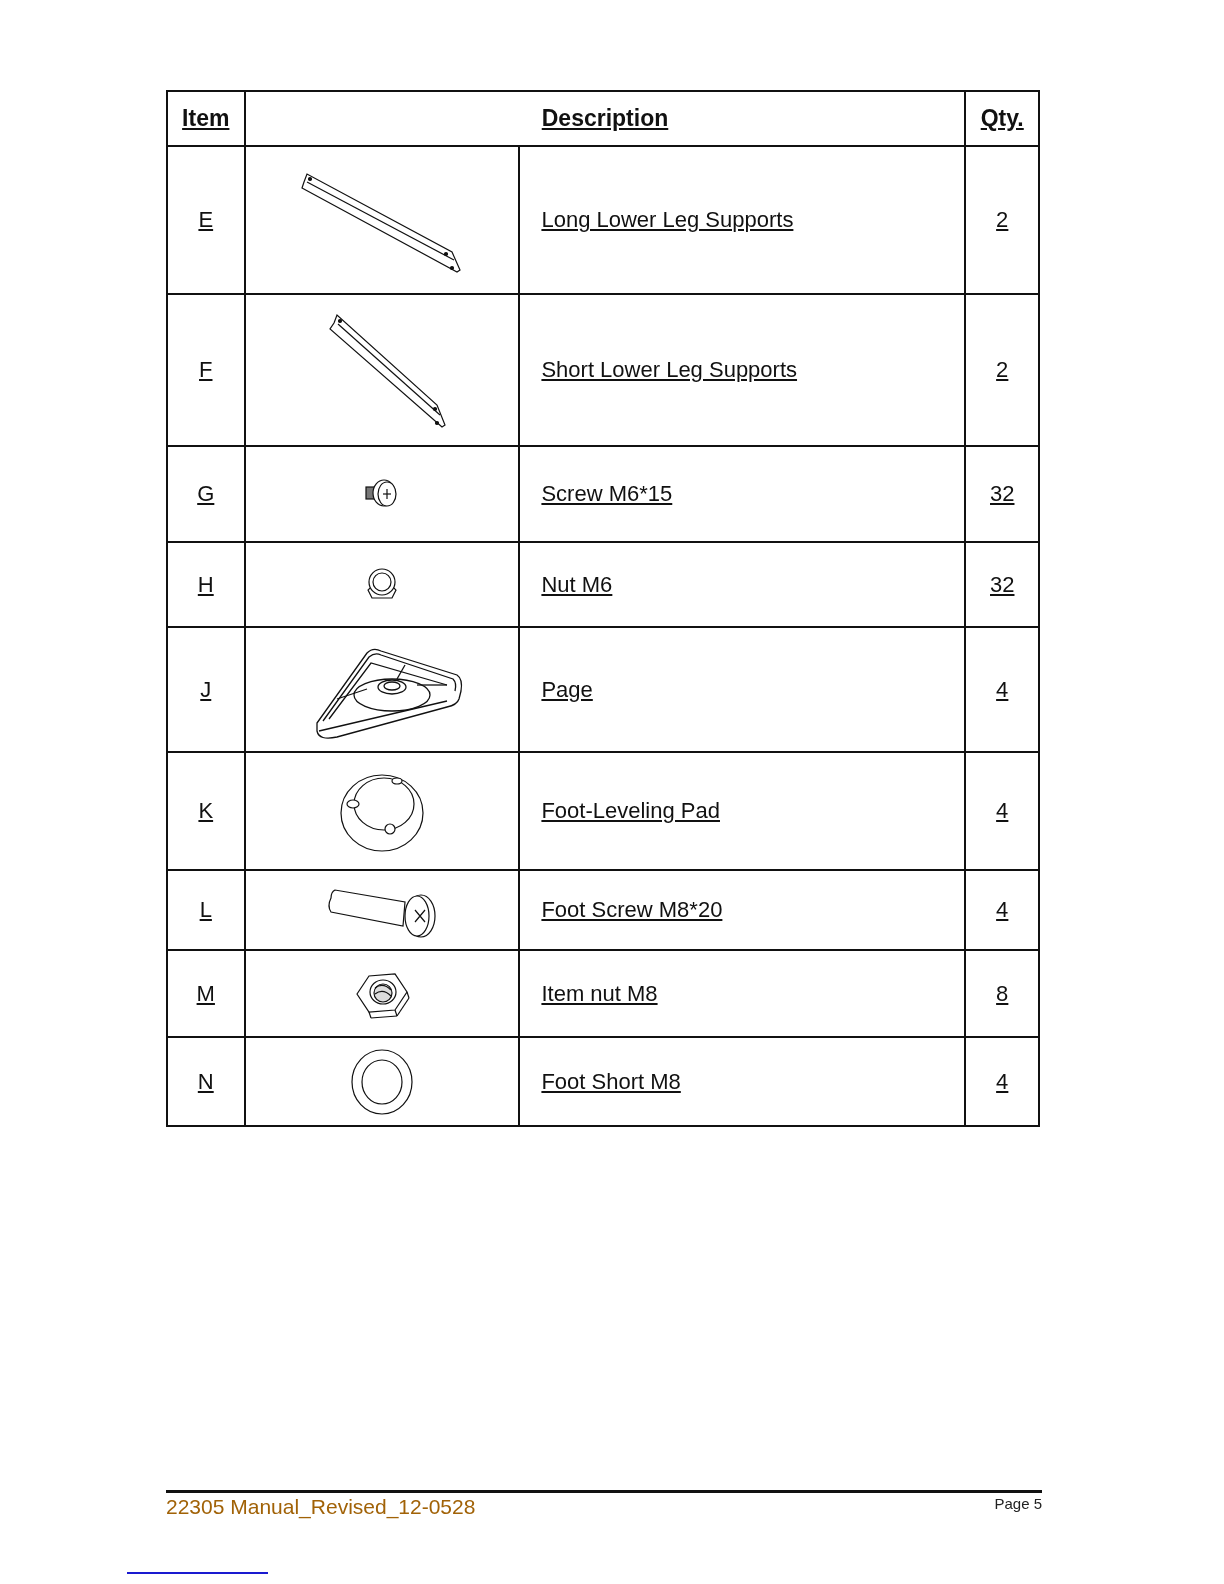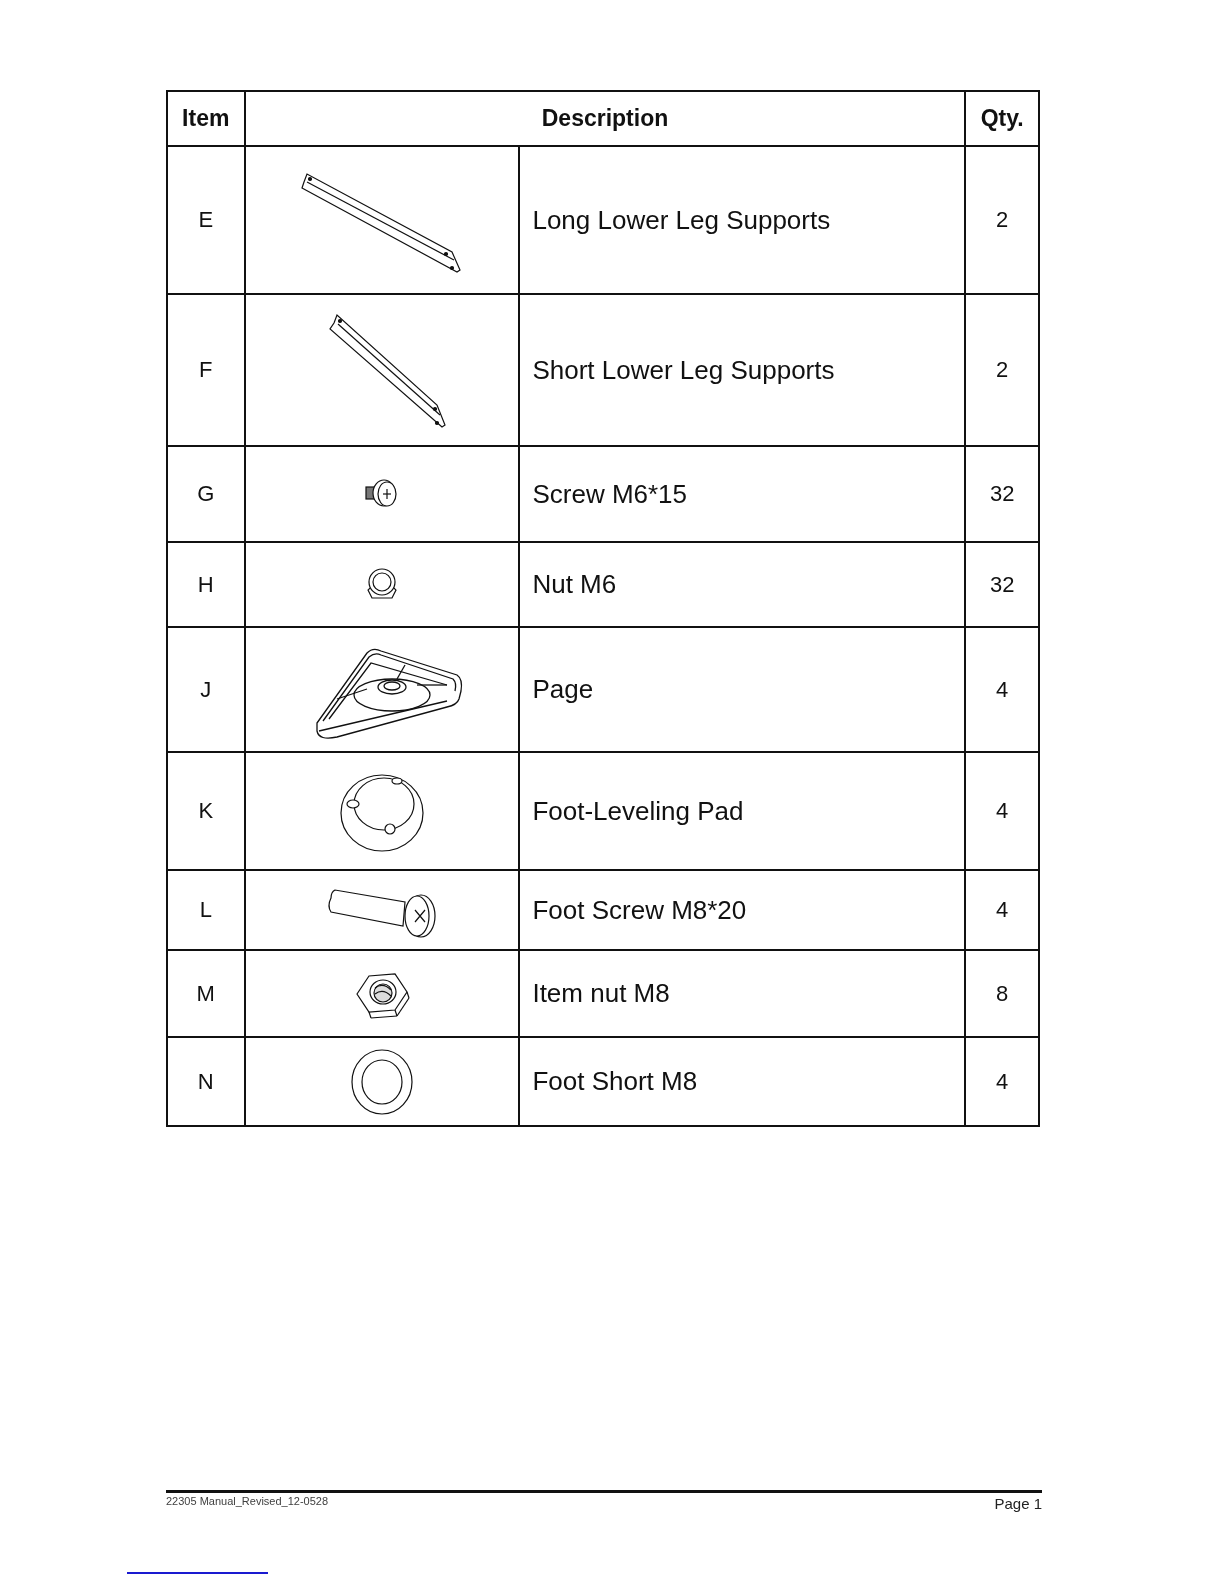--- a/index.html
+++ b/index.html
@@ -1,32 +1,32 @@
 <!DOCTYPE html>
 <html><head>
 <meta charset="utf-8">
 <style>
   html, body { margin: 0; padding: 0; background: #ffffff; }
   body { width: 1224px; height: 1584px; position: relative; overflow: hidden;
          font-family: "Liberation Sans", sans-serif; color: #111; }
   .parts-table { position: absolute; left: 166px; top: 90px; width: 874px;
-                 border-collapse: collapse; table-layout: fixed; }
+                 border-collapse: collapse; table-layout: fixed; text-decoration: underline; }
   .parts-table th, .parts-table td { border: 2px solid #111; padding: 0; }
   .parts-table th { height: 53px; font-size: 23px; font-weight: bold; text-align: center; }
   .col-item { width: 77px; }
   .col-img { width: 273px; }
   .col-desc { width: 443px; }
   .col-qty { width: 73px; }
   td.item { text-align: center; font-size: 22px; }
-  td.desc { font-size: 26px; padding-left: 12px; }
+  td.desc { font-size: 22px; padding-left: 21px; }
   td.qty { text-align: center; font-size: 22px; }
   td.img { text-align: center; }
   td.img svg { display: block; margin: 0 auto; }
   .footer-rule { position: absolute; left: 166px; top: 1490px; width: 876px; height: 3px; background: #111; }
-  .footer-left { position: absolute; left: 166px; top: 1495px; font-size: 11px; color: #404040; text-align: center; }
+  .footer-left { position: absolute; left: 166px; top: 1495px; font-size: 21px; color: #a16207; text-align: center; }
   .footer-right { position: absolute; right: 182px; top: 1495px; font-size: 15px; color: #222; }
   .bottom-link { position: absolute; left: 127px; top: 1572px; width: 141px; height: 2px; background: #1a1ad0; }
 </style>
 </head>
 <body>
 
 <table class="parts-table">
   <colgroup>
     <col class="col-item">
       <col class="col-img">
@@ -178,14 +178,14 @@
         </svg>
       </td>
       <td class="desc">Foot Short M8</td>
       <td class="qty">4</td>
     </tr>
   </tbody>
 </table>
 
 <div class="footer-rule"></div>
 <div class="footer-left">22305 Manual_Revised_12-0528</div>
-<div class="footer-right">Page 1</div>
+<div class="footer-right">Page 5</div>
 <div class="bottom-link"></div>
 
 </body></html>

